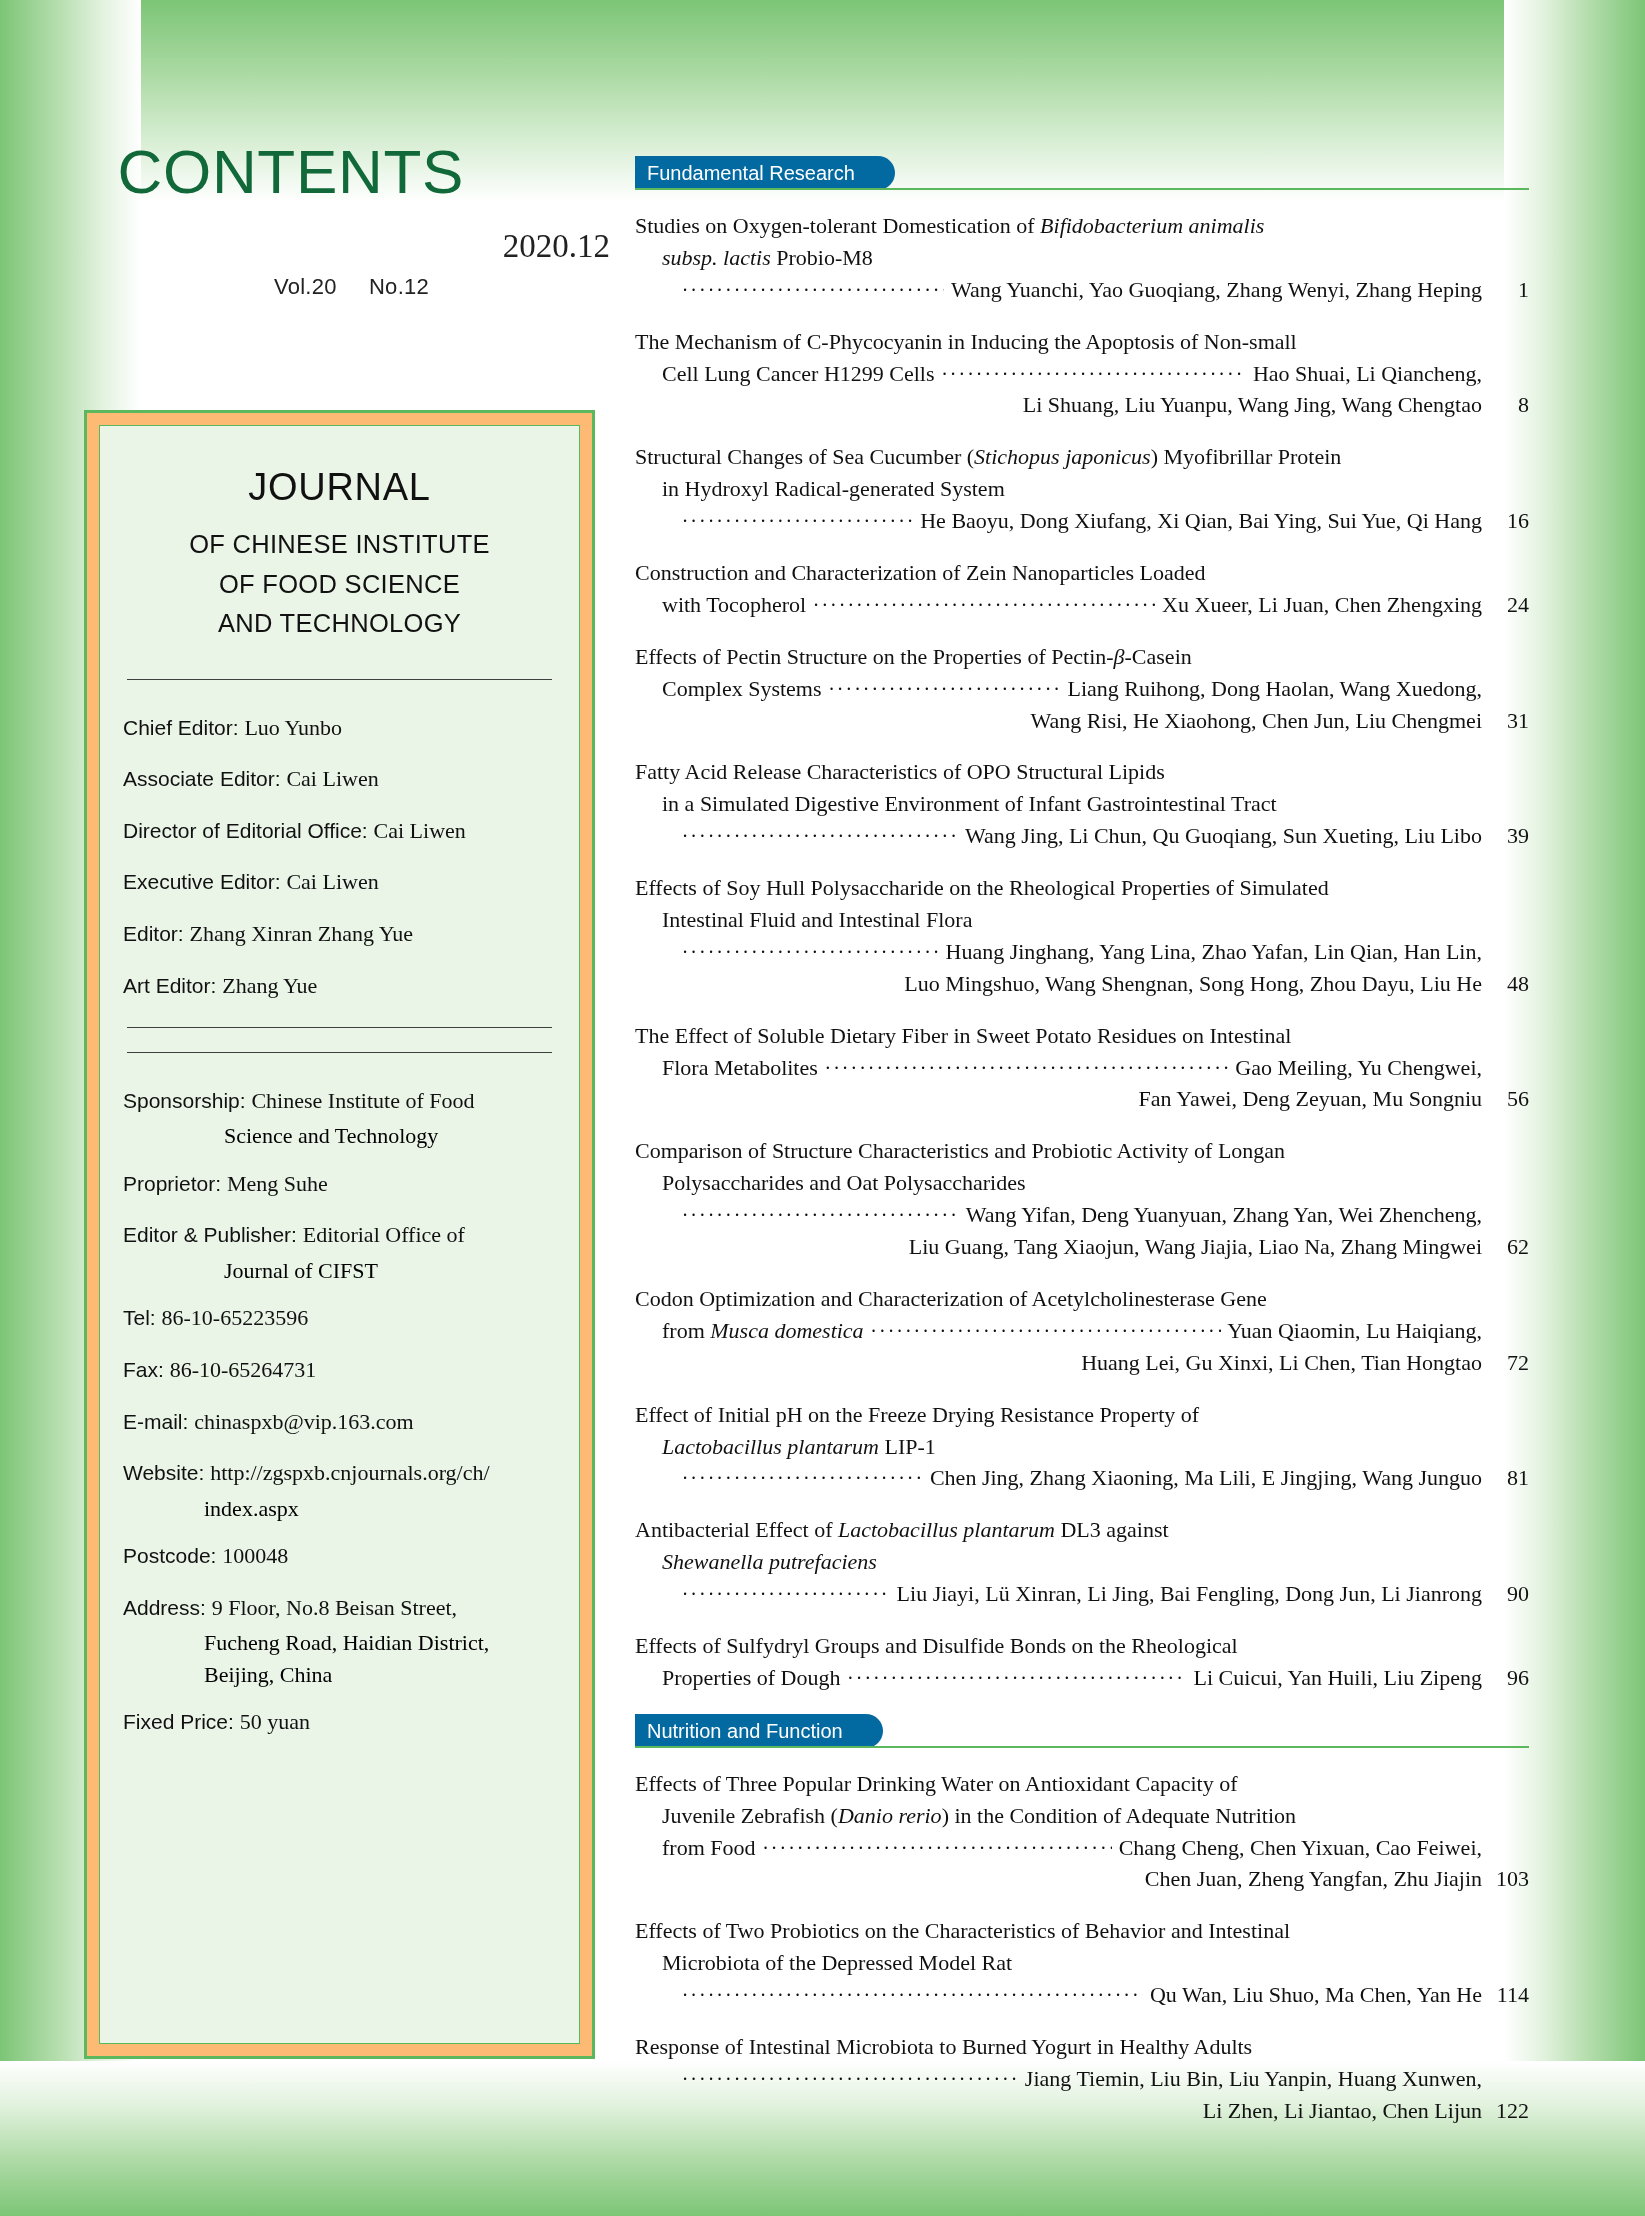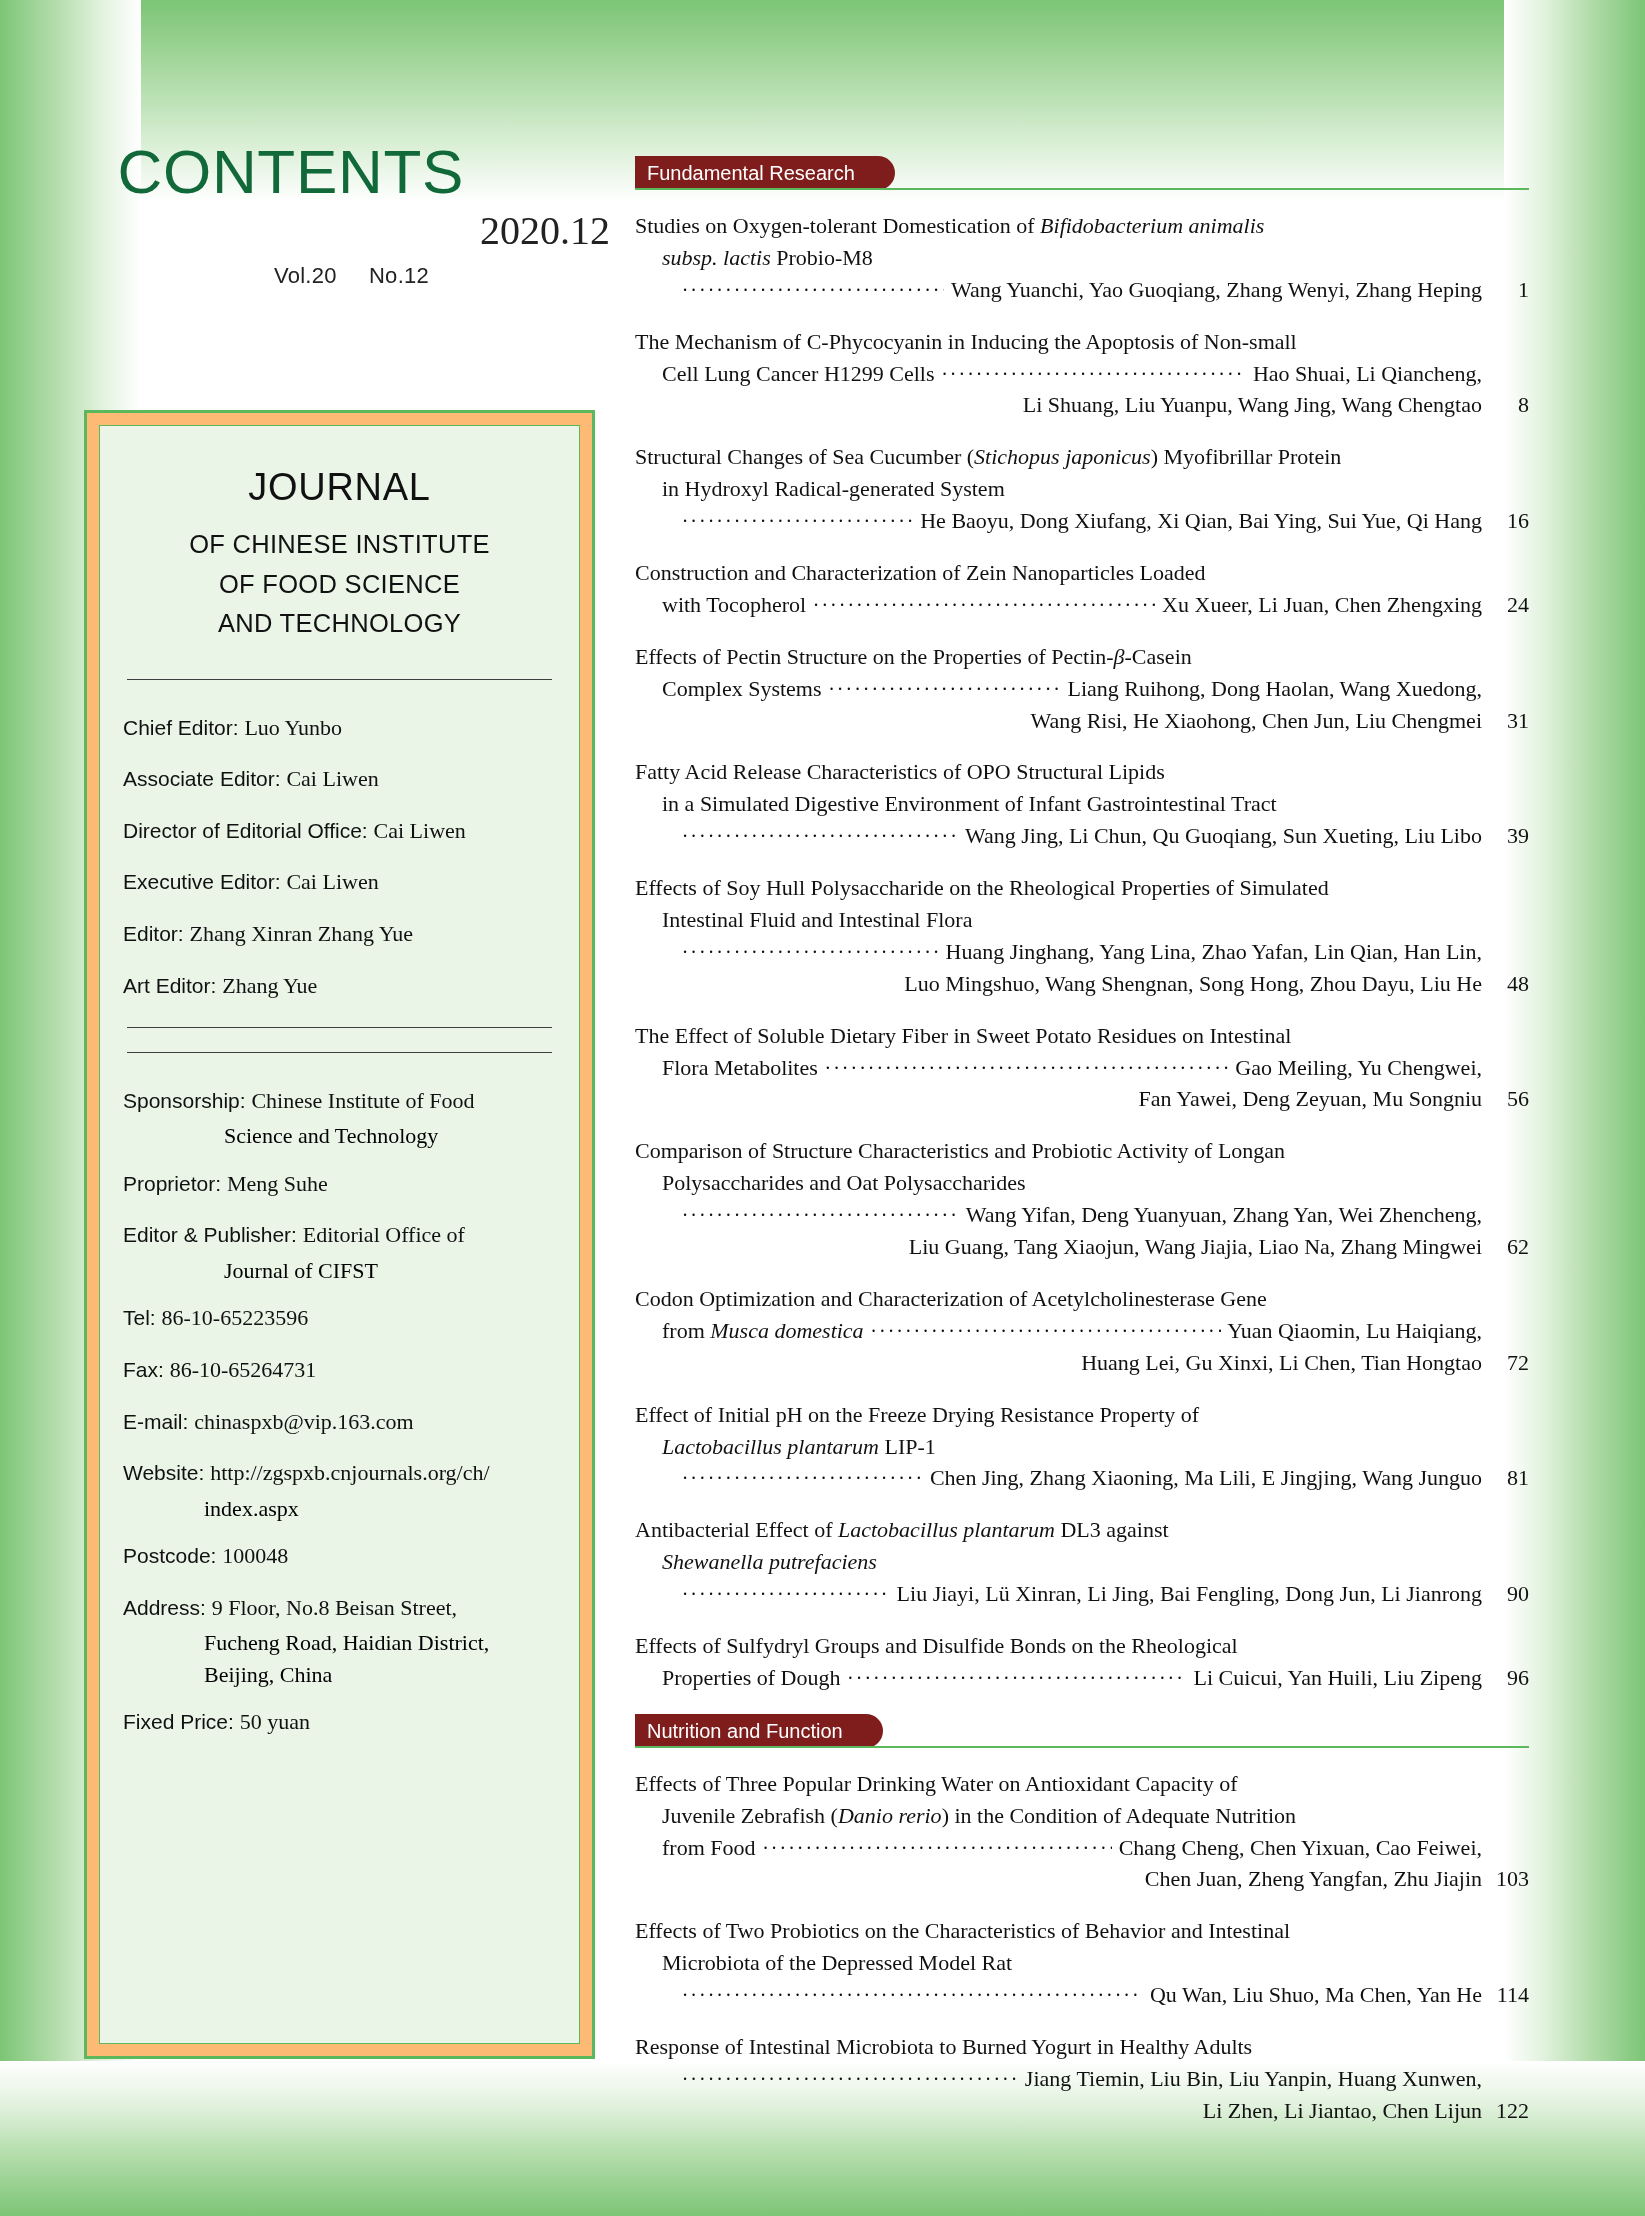--- a/index.html
+++ b/index.html
@@ -55,24 +55,24 @@
   .contents-title {
     font-family: "Liberation Sans", sans-serif;
     font-size: 62px;
     color: #11693a;
     letter-spacing: 0.7px;
     line-height: 1;
     margin-left: 23.5px;
   }
   .issue-date {
     font-family: "Liberation Serif", serif;
-    font-size: 40px;
+    font-size: 33px;
     color: #222;
     text-align: right;
-    margin-top: 4px;
+    margin-top: 25px;
     padding-right: 15px;
   }
   .issue-vol {
     font-family: "Liberation Sans", sans-serif;
     font-size: 22px;
     color: #222;
     text-align: center;
     margin-top: 9.4px;
     padding-right: 16px;
     letter-spacing: 0.3px;
@@ -155,21 +155,21 @@
   }
   .section-banner {
     position: relative;
     height: 34px;
     margin-bottom: 20px;
   }
   .section-banner .tab {
     position: absolute;
     left: 0; top: 0;
     height: 34px;
-    background: #7f1d1d;
+    background: #0369a1;
     color: #ffffff;
     font-family: "Liberation Sans", sans-serif;
     font-size: 20px;
     line-height: 34px;
     padding: 0 40px 0 12px;
     border-radius: 0 17px 17px 0;
     white-space: nowrap;
   }
   .section-banner .rule {
     position: absolute;

